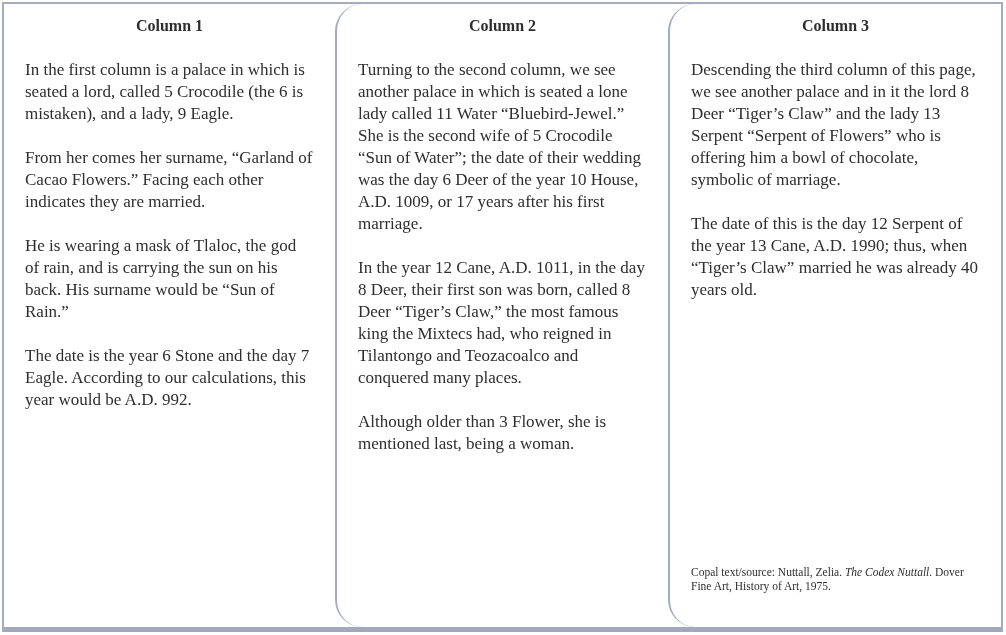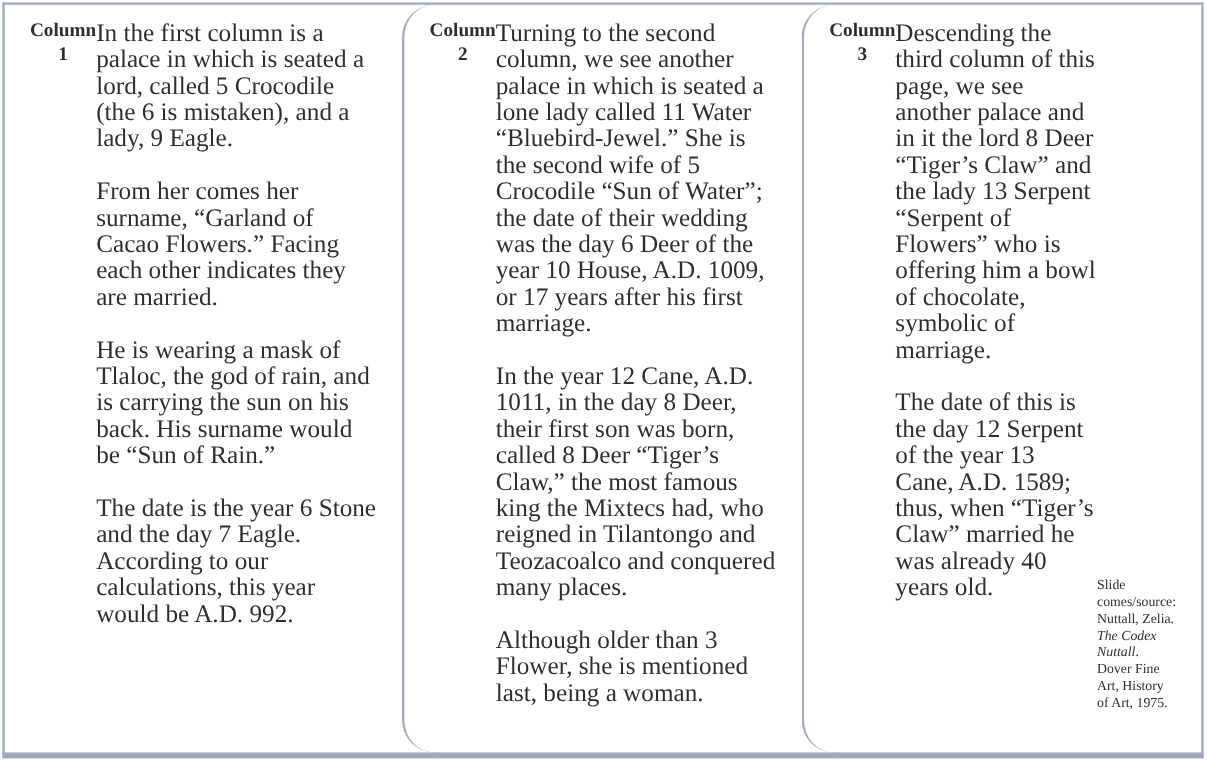--- a/index.html
+++ b/index.html
@@ -23,33 +23,33 @@
     inset: 2px 3px 3px 2px;
     border: 2px solid var(--border);
     border-bottom: 5px solid var(--border-heavy);
     display: flex;
     background: var(--bg);
   }
   .column {
     flex: 1 1 0;
     padding: 12px 21px 10px 21px;
     display: flex;
-    flex-direction: row;
+    flex-direction: column;
     overflow: hidden;
   }
   .column + .column { border-left: 2px solid var(--border); border-radius: 27px; }
   .col-title {
     text-align: center;
     font-size: 16px;
     font-weight: bold;
     line-height: 20px;
     margin-bottom: 23px;
   }
   .paragraphs p {
-    font-size: 21px;
+    font-size: 17px;
     line-height: 22px;
     margin-bottom: 22px;
     text-align: left;
   }
   .paragraphs p:last-child { margin-bottom: 0; }
   .source-note {
     margin-top: auto;
     margin-bottom: 24px;
     font-size: 11.5px;
     line-height: 14px;
@@ -78,19 +78,19 @@
           <p>Turning to the second column, we see another palace in which is seated a lone lady called 11 Water “Bluebird-Jewel.” She is the second wife of 5 Crocodile “Sun of Water”; the date of their wedding was the day 6 Deer of the year 10 House, A.D. 1009, or 17 years after his first marriage.</p>
           <p>In the year 12 Cane, A.D. 1011, in the day 8 Deer, their first son was born, called 8 Deer “Tiger’s Claw,” the most famous king the Mixtecs had, who reigned in Tilantongo and Teozacoalco and conquered many places.</p>
           <p>Although older than 3 Flower, she is mentioned last, being a woman.</p>
         </div>
     </section>
 
     <section class="column">
       <h2 class="col-title">Column 3</h2>
       <div class="paragraphs">
           <p>Descending the third column of this page, we see another palace and in it the lord 8 Deer “Tiger’s Claw” and the lady 13 Serpent “Serpent of Flowers” who is offering him a bowl of chocolate, symbolic of marriage.</p>
-          <p>The date of this is the day 12 Serpent of the year 13 Cane, A.D. 1589; thus, when “Tiger’s Claw” married he was already 40 years old.</p>
+          <p>The date of this is the day 12 Serpent of the year 13 Cane, A.D. 1990; thus, when “Tiger’s Claw” married he was already 40 years old.</p>
         </div>
-      <div class="source-note"><span>Slide comes/source: Nuttall, Zelia. </span><em>The Codex Nuttall</em><span>. Dover Fine Art, History of Art, 1975.</span></div>
+      <div class="source-note"><span>Copal text/source: Nuttall, Zelia. </span><em>The Codex Nuttall</em><span>. Dover Fine Art, History of Art, 1975.</span></div>
     </section>
 
   </div>
 </div>
 
 </body></html>

